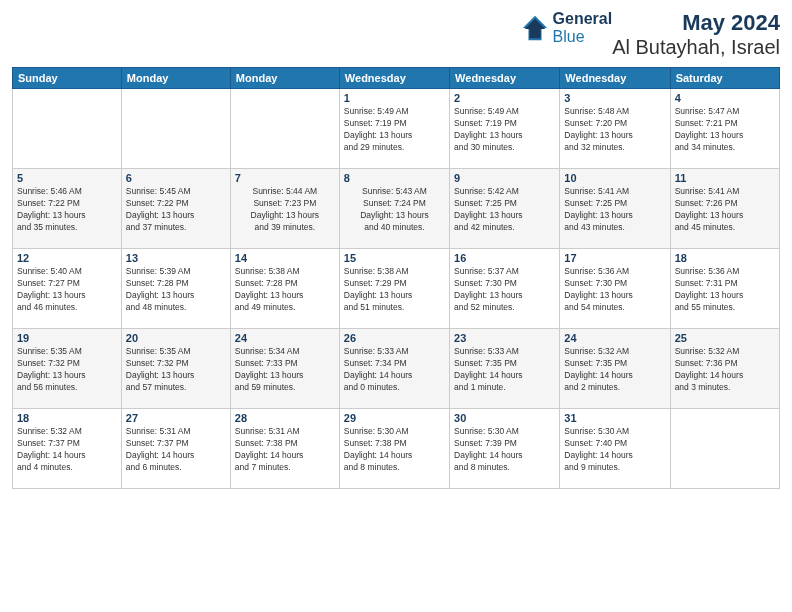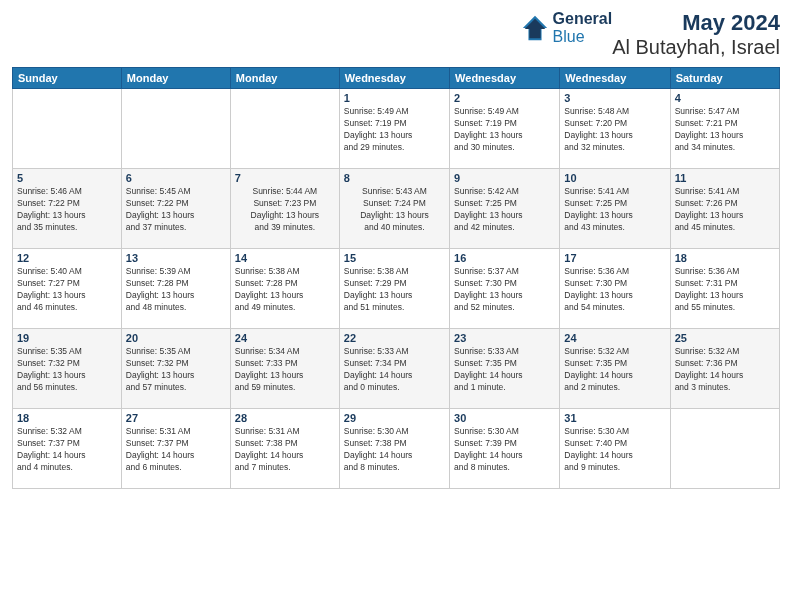--- a/index.html
+++ b/index.html
@@ -267,21 +267,21 @@
 and 57 minutes.</div>
           </td>
           <td>
             <div class="day-num">24</div>
             <div class="day-info" style="white-space: pre-line;">Sunrise: 5:34 AM
 Sunset: 7:33 PM
 Daylight: 13 hours
 and 59 minutes.</div>
           </td>
           <td>
-            <div class="day-num">22</div>
+            <div class="day-num">26</div>
             <div class="day-info" style="white-space: pre-line;">Sunrise: 5:33 AM
 Sunset: 7:34 PM
 Daylight: 14 hours
 and 0 minutes.</div>
           </td>
           <td>
             <div class="day-num">23</div>
             <div class="day-info" style="white-space: pre-line;">Sunrise: 5:33 AM
 Sunset: 7:35 PM
 Daylight: 14 hours

